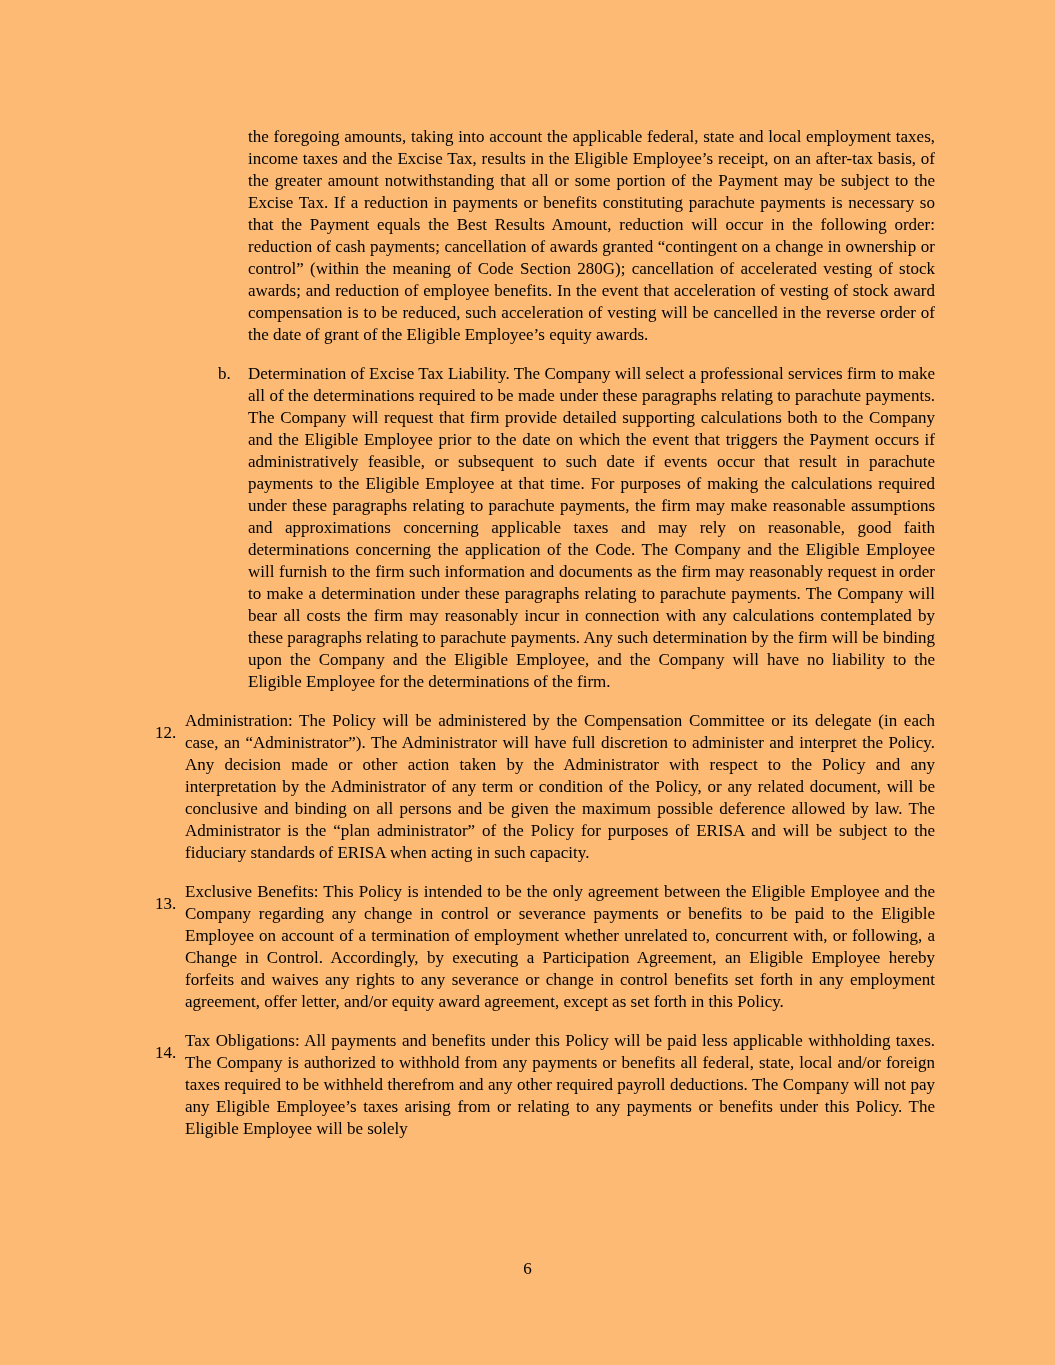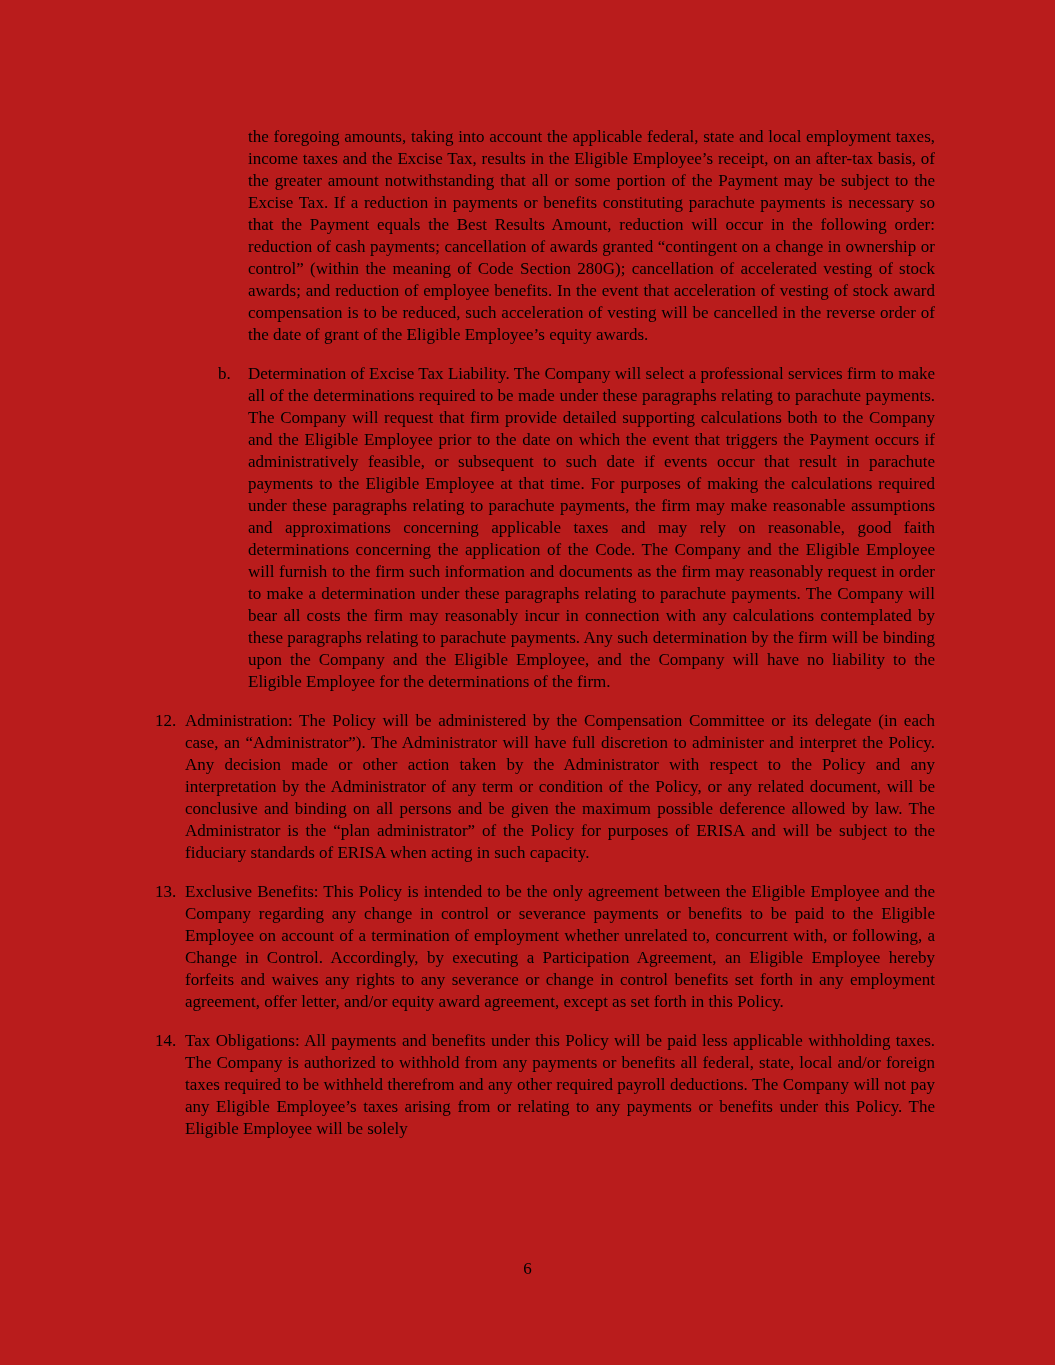--- a/index.html
+++ b/index.html
@@ -4,21 +4,21 @@
 <style>
   html, body {
     margin: 0;
     padding: 0;
     background: #ffffff;
   }
   .page {
     position: relative;
     width: 1055px;
     height: 1365px;
-    background: #b91c1c;
+    background: #fdba74;
     font-family: "Liberation Serif", "DejaVu Serif", serif;
     font-size: 17px;
     line-height: 22px;
     color: #000000;
     overflow: hidden;
   }
   .content {
     position: absolute;
     left: 155px;
     top: 126px;
@@ -34,21 +34,21 @@
   .alpha-item { padding-left: 93px; }
   .alpha-item .marker {
     position: absolute;
     left: 63px;
     top: 0;
   }
   .numbered-item { padding-left: 30px; }
   .numbered-item .marker {
     position: absolute;
     left: 0;
-    top: 0;
+    top: 12px;
   }
   .run-bold { font-weight: normal; }
   .run-underline { }
   .page-number {
     position: absolute;
     top: 1258px;
     left: 0;
     width: 100%;
     text-align: center;
     font-family: "Liberation Serif", "DejaVu Serif", serif;

